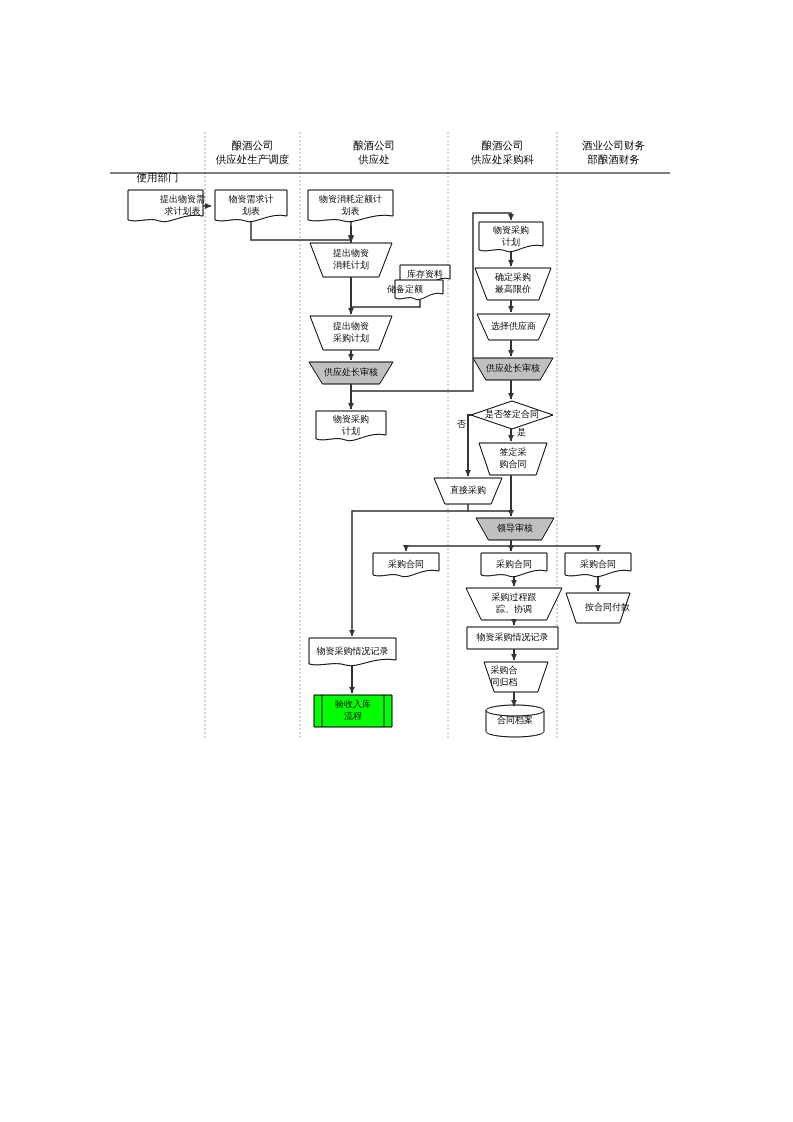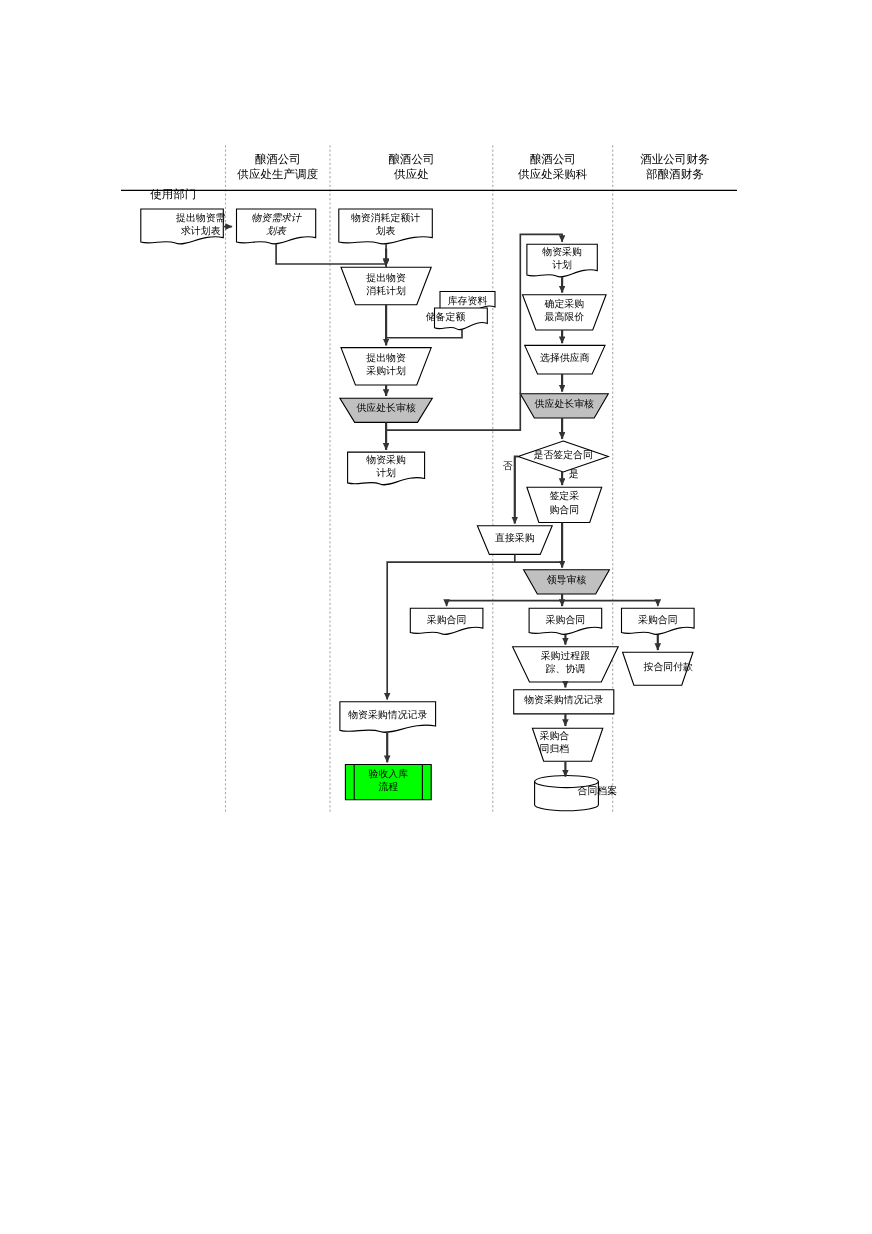--- a/index.html
+++ b/index.html
@@ -213,21 +213,21 @@
       <div class="colhead" style="left: 300px; width: 148px; top: 138px;">酿酒公司
 供应处</div>
       <div class="colhead" style="left: 448px; width: 109px; top: 138px;">酿酒公司
 供应处采购科</div>
       <div class="colhead" style="left: 557px; width: 113px; top: 138px;">酒业公司财务
 部酿酒财务</div>
     </div>
   <div id="labels">
       <div class="nodelabel" style="left: 128px; width: 75px; top: 194.4px; margin-left: 17px;">提出物资需
 求计划表</div>
-      <div class="nodelabel" style="left: 215px; width: 72px; top: 194.4px; font-style: italic;">物资需求计
+      <div class="nodelabel" style="left: 215px; width: 72px; top: 194.4px;">物资需求计
 划表</div>
       <div class="nodelabel" style="left: 308px; width: 85px; top: 194.4px;">物资消耗定额计
 划表</div>
       <div class="nodelabel" style="left: 310px; width: 82px; top: 248.4px;">提出物资
 消耗计划</div>
       <div class="nodelabel" style="left: 400px; width: 50px; top: 269.2px;">库存资料</div>
       <div class="nodelabel" style="left: 381px; width: 48px; top: 284.2px;">储备定额</div>
       <div class="nodelabel" style="left: 310px; width: 82px; top: 321.4px;">提出物资
 采购计划</div>
       <div class="nodelabel" style="left: 309px; width: 84px; top: 367.2px;">供应处长审核</div>
@@ -247,21 +247,21 @@
       <div class="nodelabel" style="left: 373px; width: 66px; top: 559.2px;">采购合同</div>
       <div class="nodelabel" style="left: 481px; width: 66px; top: 559.2px;">采购合同</div>
       <div class="nodelabel" style="left: 565px; width: 66px; top: 559.2px;">采购合同</div>
       <div class="nodelabel" style="left: 466px; width: 96px; top: 592.4px;">采购过程跟
 踪、协调</div>
       <div class="nodelabel" style="left: 566px; width: 64px; top: 602.2px; text-align: right;">按合同付款</div>
       <div class="nodelabel" style="left: 467px; width: 91px; top: 632.2px;">物资采购情况记录</div>
       <div class="nodelabel" style="left: 309px; width: 87px; top: 646.2px;">物资采购情况记录</div>
       <div class="nodelabel" style="left: 472px; width: 64px; top: 665.4px;">采购合
 同归档</div>
-      <div class="nodelabel" style="left: 514px; width: 58px; top: 715.2px;">合同档案</div>
+      <div class="nodelabel" style="left: 486px; width: 58px; top: 715.2px;">合同档案</div>
       <div class="nodelabel" style="left: 314px; width: 78px; top: 699.4px;">验收入库
 流程</div>
     </div>
   <div id="edgelabels">
       <div class="edgelabel" style="left: 457px; top: 419px;">否</div>
       <div class="edgelabel" style="left: 517px; top: 427px;">是</div>
     </div>
 
 </div>
 

